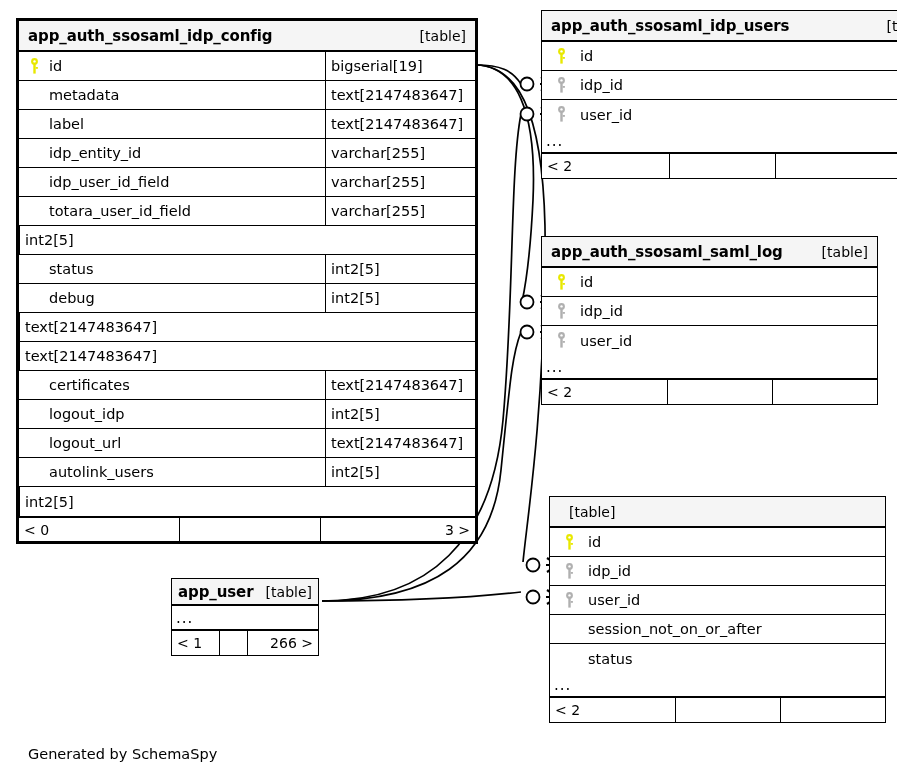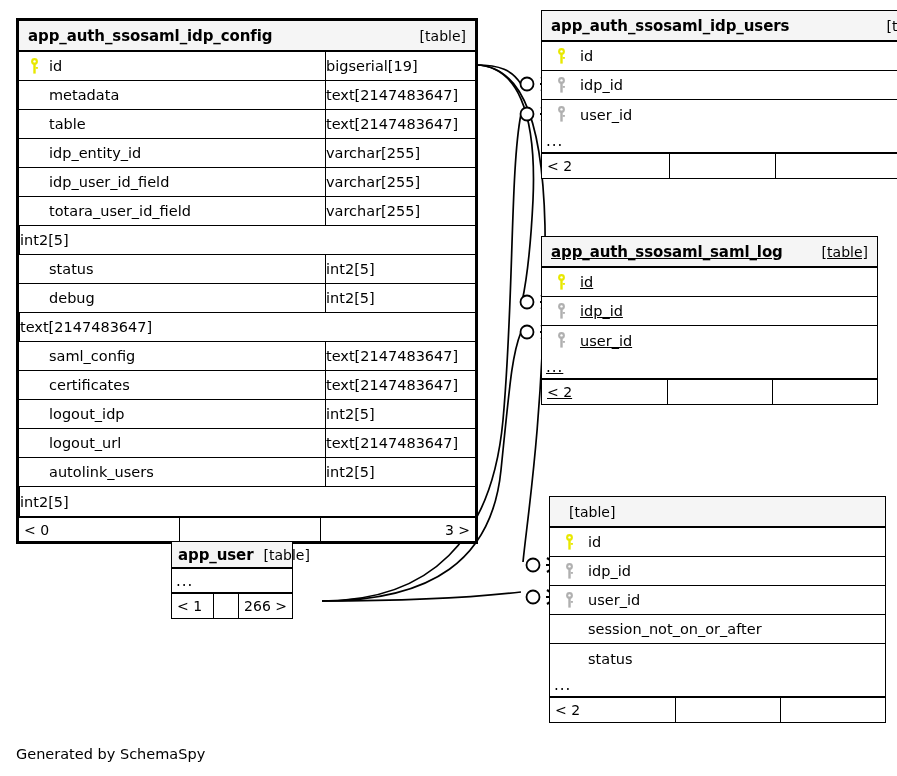--- a/index.html
+++ b/index.html
@@ -76,20 +76,21 @@
     padding-left: 4px;
     font-size: 14.5px;
     white-space: nowrap;
     overflow: hidden;
   }
   .col-type {
     box-sizing: border-box;
     border-left: 1px solid #000000;
     display: flex;
     align-items: center;
+    padding-left: 5px;
     font-size: 14.5px;
     white-space: nowrap;
   }
 
   .keyslot {
     width: 22px;
     min-width: 22px;
     display: flex;
     align-items: center;
     justify-content: center;
@@ -123,21 +124,21 @@
     padding: 0 5px;
     border-right: 1px solid #000000;
     white-space: nowrap;
   }
   .foot-cell:last-child { border-right: none; }
   .foot-left   { justify-content: flex-start; }
   .foot-right  { justify-content: flex-end; }
 
   #footer-credit {
     position: absolute;
-    left: 16px;
+    left: 28px;
     top: 746px;
     font-size: 14.5px;
     z-index: 3;
     white-space: nowrap;
   }
 
   .key-icon { display: block; }
 </style>
 </head>
 <body>
@@ -221,21 +222,21 @@
     <div class="col-row">
       <div class="col-name">
         <span class="keyslot"></span>
         <span class="col-label">metadata</span>
       </div>
       <div class="col-type" style="width:150px">text[2147483647]</div>
     </div>
     <div class="col-row">
       <div class="col-name">
         <span class="keyslot"></span>
-        <span class="col-label">table</span>
+        <span class="col-label">label</span>
       </div>
       <div class="col-type" style="width:150px">text[2147483647]</div>
     </div>
     <div class="col-row">
       <div class="col-name">
         <span class="keyslot"></span>
         <span class="col-label">idp_entity_id</span>
       </div>
       <div class="col-type" style="width:150px">varchar[255]</div>
     </div>
@@ -267,24 +268,20 @@
       <div class="col-name">
         <span class="keyslot"></span>
         <span class="col-label">debug</span>
       </div>
       <div class="col-type" style="width:150px">int2[5]</div>
     </div>
     <div class="col-row">
       <div class="col-type" style="width:150px">text[2147483647]</div>
     </div>
     <div class="col-row">
-      <div class="col-name">
-        <span class="keyslot"></span>
-        <span class="col-label">saml_config</span>
-      </div>
       <div class="col-type" style="width:150px">text[2147483647]</div>
     </div>
     <div class="col-row">
       <div class="col-name">
         <span class="keyslot"></span>
         <span class="col-label">certificates</span>
       </div>
       <div class="col-type" style="width:150px">text[2147483647]</div>
     </div>
     <div class="col-row">
@@ -366,21 +363,21 @@
     </div>
   </div>
   <div class="ellipsis-row">...</div>
   <div class="tbl-footer" style="border-top:1px solid #000">
     <div class="foot-cell foot-left" style="width:128px">&lt; 2</div>
     <div class="foot-cell" style="width:106px"></div>
     <div class="foot-cell foot-right" style="flex:1"></div>
   </div>
 </div>
 
-<div class="table-box" id="tbl-saml-log" style="left:541px; top:236px; width:337px;text-decoration:underline;">
+<div class="table-box" id="tbl-saml-log" style="left:541px; top:236px; width:337px;">
   <div class="tbl-header">
     <span class="tbl-name">app_auth_ssosaml_saml_log</span>
     <span class="tbl-tag">[table]</span>
   </div>
   <div>
     <div class="col-row">
       <div class="col-name">
         <span class="keyslot wide">
           <svg class="key-icon" width="9" height="17" viewBox="0 0 9 17">
               <circle cx="4.5" cy="3.4" r="3.4" fill="#e8e800"></circle>
@@ -485,21 +482,21 @@
     </div>
   </div>
   <div class="ellipsis-row">...</div>
   <div class="tbl-footer" style="border-top:1px solid #000">
     <div class="foot-cell foot-left" style="width:126px">&lt; 2</div>
     <div class="foot-cell" style="width:105px"></div>
     <div class="foot-cell foot-right" style="flex:1"></div>
   </div>
 </div>
 
-<div class="table-box" id="tbl-app-user" style="left:171px; top:541px; width:122px;">
+<div class="table-box" id="tbl-app-user" style="left:171px; top:578px; width:148px;">
   <div class="tbl-header" style="height:27px; padding:0 6px;">
     <span class="tbl-name">app_user</span>
     <span class="tbl-tag">[table]</span>
   </div>
   <div class="ellipsis-row">...</div>
   <div class="tbl-footer" style="border-top:1px solid #000">
     <div class="foot-cell foot-left" style="width:48px">&lt; 1</div>
     <div class="foot-cell" style="width:28px"></div>
     <div class="foot-cell foot-right" style="flex:1">266 &gt;</div>
   </div>

